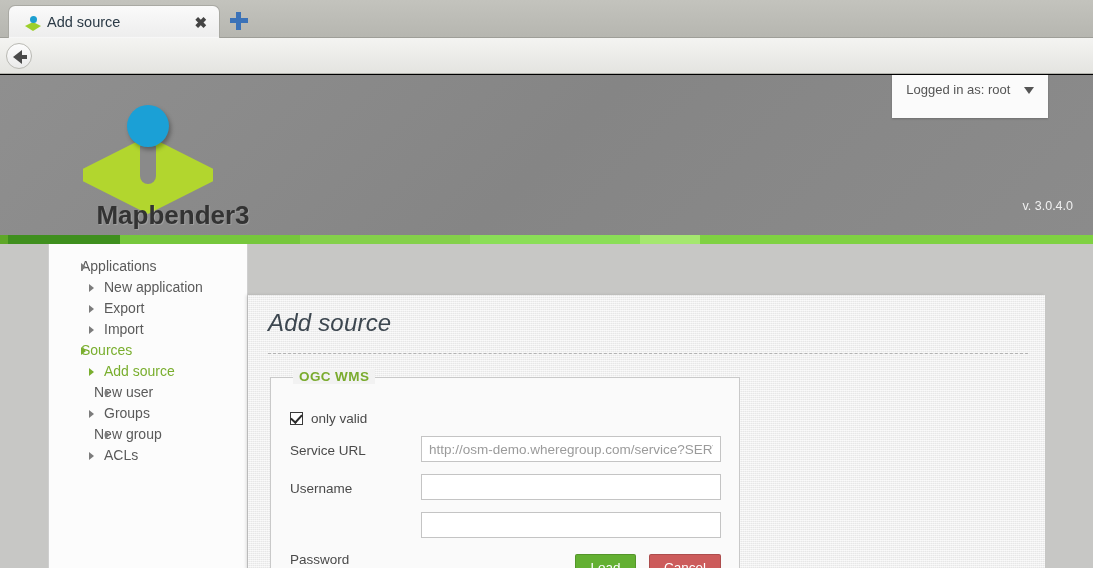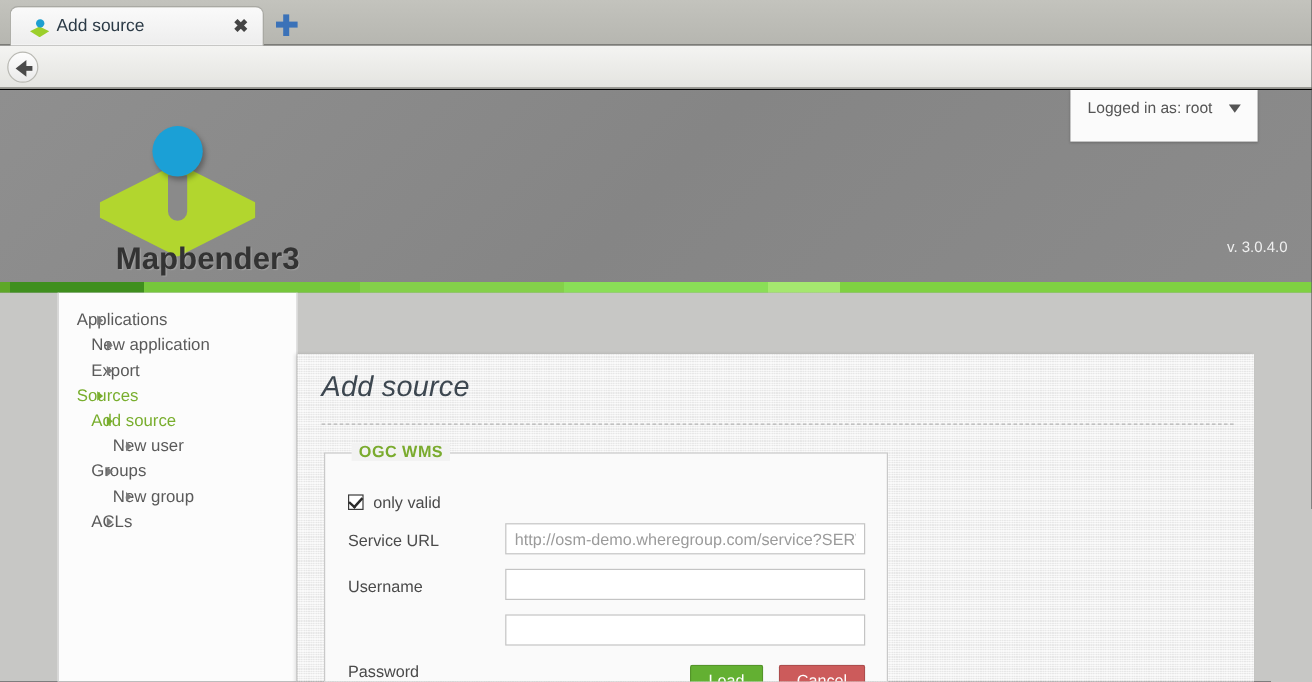--- a/index.html
+++ b/index.html
@@ -240,23 +240,23 @@
   .nav-item {
     position: relative; font-size: 14px; color: #5a5a5a;
     line-height: 21px; height: 21px; cursor: pointer;
     white-space: nowrap;
   }
   .nav-item .bullet {
     position: absolute; top: 7px;
     width: 0; height: 0; border-top: 4px solid transparent;
     border-bottom: 4px solid transparent; border-left: 5px solid #7c7c7c;
   }
-  .nav-item.lvl1 { padding-left: 15px; }
+  .nav-item.lvl1 { padding-left: 32px; }
   .nav-item.lvl1 .bullet { left: 32px; }
-  .nav-item.lvl2 { padding-left: 27px; }
+  .nav-item.lvl2 { padding-left: 55px; }
   .nav-item.lvl2 .bullet { left: 40px; }
   .nav-item.lvl3 { padding-left: 45px; }
   .nav-item.lvl3 .bullet { left: 56px; }
   .nav-item.active { color: #79ae2e; }
   .nav-item.active .bullet { border-left-color: #79ae2e; }
 
   
   .panel {
     position: absolute; left: 248px; top: 220px; width: 797px; height: 348px;
     background: #eeeeee;
@@ -404,20 +404,21 @@
     </div>
 
     <div class="green-stripe"></div>
     <div class="content-area"></div>
 
     <div class="sidebar">
       <div class="nav-list">
           <div class="nav-item lvl1"><span class="bullet"></span><span>Applications</span></div>
           <div class="nav-item lvl2"><span class="bullet"></span><span>New application</span></div>
           <div class="nav-item lvl2"><span class="bullet"></span><span>Export</span></div>
+          <div class="nav-item lvl2"><span class="bullet"></span><span>Import</span></div>
           <div class="nav-item lvl1 active"><span class="bullet"></span><span>Sources</span></div>
           <div class="nav-item lvl2 active"><span class="bullet"></span><span>Add source</span></div>
           <div class="nav-item lvl3"><span class="bullet"></span><span>New user</span></div>
           <div class="nav-item lvl2"><span class="bullet"></span><span>Groups</span></div>
           <div class="nav-item lvl3"><span class="bullet"></span><span>New group</span></div>
           <div class="nav-item lvl2"><span class="bullet"></span><span>ACLs</span></div>
         </div>
     </div>
 
     <div class="panel">

